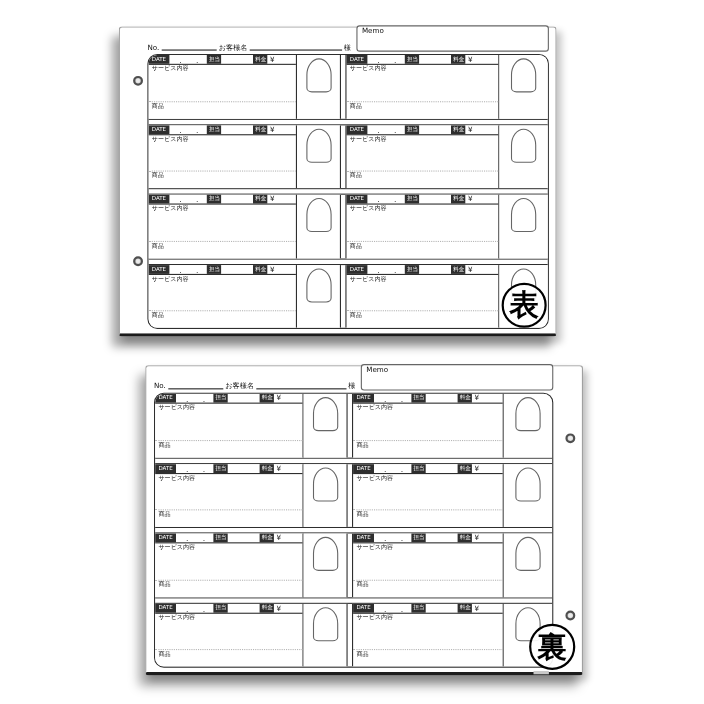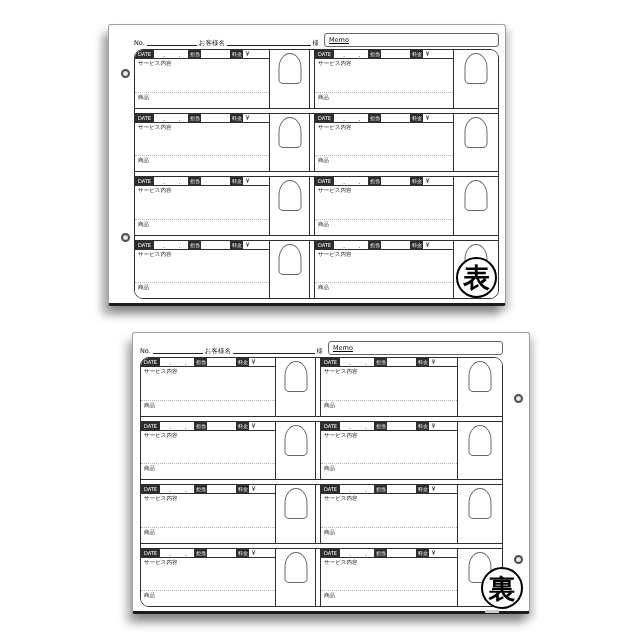--- a/index.html
+++ b/index.html
@@ -27,22 +27,22 @@
   .sheet-front .hole1 { left: 12px;  top: 44px; }
   .sheet-front .hole2 { left: 12px;  top: 208px; }
   .sheet-back  .hole1 { left: 381px; top: 61px; }
   .sheet-back  .hole2 { left: 381px; top: 222px; }
 
   
   .form-header { height: 16px; display: flex; align-items: flex-end; margin-bottom: 2px; }
   .h-label { font-size: 6.5px; line-height: 8px; color: #111; white-space: nowrap; }
   .uline { height: 1px; background: #222; margin: 0 2px 1px 2px; }
   .u1 { width: 50px; } .u2 { flex: 1; }
-  .memo-box { width: 175px; height: 14px; border: 1px solid #666; border-radius: 3px;
-              margin-left: 5px; display: flex; align-items: center; padding-left: 4px; background: #fff; text-decoration: underline; }
+  .memo-box { width: 175px; height: 24px; border: 1px solid #666; border-radius: 3px;
+              margin-left: 5px; display: flex; align-items: flex-start; padding-left: 4px; background: #fff; }
 
   
   .grid { height: 250px; border: 1.5px solid var(--line, #2e2e2e); border-radius: 9px;
           display: flex; flex-direction: column; overflow: hidden; background: #fff; }
   .grid-row { flex: 1; display: flex; margin-bottom: 4px; border-bottom: 1px solid var(--line, #2e2e2e); }
   .grid-row:not(:first-child) { border-top: 1px solid var(--line, #2e2e2e); }
   .grid-row:last-child { margin-bottom: 0; border-bottom: none; }
 
   .block { display: flex; flex-direction: column; background: #fff; }
   .b1 { width: 135px; border-right: 1px solid var(--line, #2e2e2e); }

